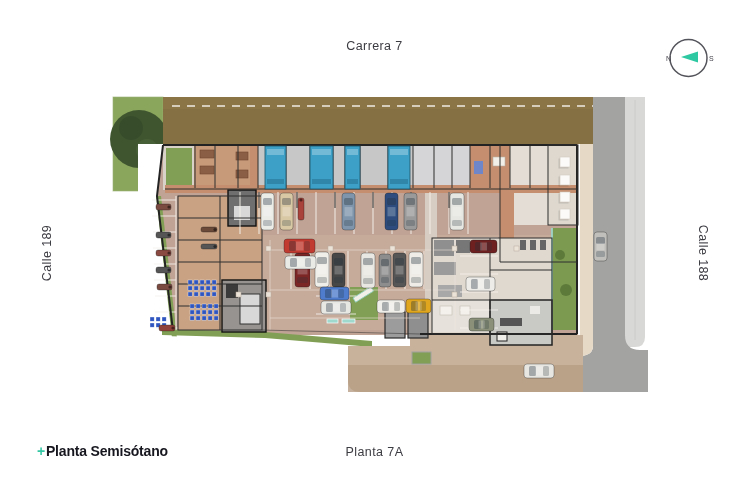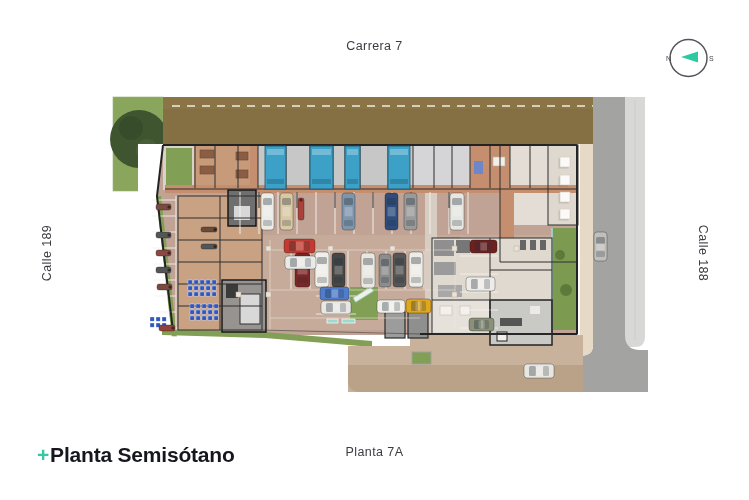--- a/index.html
+++ b/index.html
@@ -4,21 +4,21 @@
 <style>
   html,body{margin:0;padding:0;background:#ffffff;}
   .stage{position:relative;width:749px;height:500px;background:#fff;overflow:hidden;
          font-family:"Liberation Sans",sans-serif;text-decoration:underline;}
   .street-label{position:absolute;font-size:12.5px;color:#3b3b42;letter-spacing:.4px;
                 text-align:center;white-space:nowrap;}
   .label-top{left:0;right:0;top:39px;}
   .label-bottom{left:0;right:0;top:445px;}
   .label-left{left:7px;top:246px;width:80px;transform:rotate(-90deg);}
   .label-right{left:663px;top:246px;width:80px;transform:rotate(90deg);}
-  .plan-title{position:absolute;left:37px;top:443px;font-size:21px;font-weight:700;
+  .plan-title{position:absolute;left:37px;top:443px;font-size:14px;font-weight:700;
               color:#16161f;letter-spacing:-.2px;}
   .plan-title .plus{color:#35c8a5;margin-right:1px;font-weight:700;}
   svg{position:absolute;left:0;top:0;}
   .wall{stroke:#232323;fill:none;}
   .wall-thin{stroke:#2e2e2e;fill:none;stroke-width:1;}
   .mark{stroke:#f6f2ec;stroke-width:1.1;fill:none;opacity:.85;}
   .mark-soft{stroke:#efe8df;stroke-width:1;fill:none;opacity:.55;}
 </style>
 </head>
 <body>

